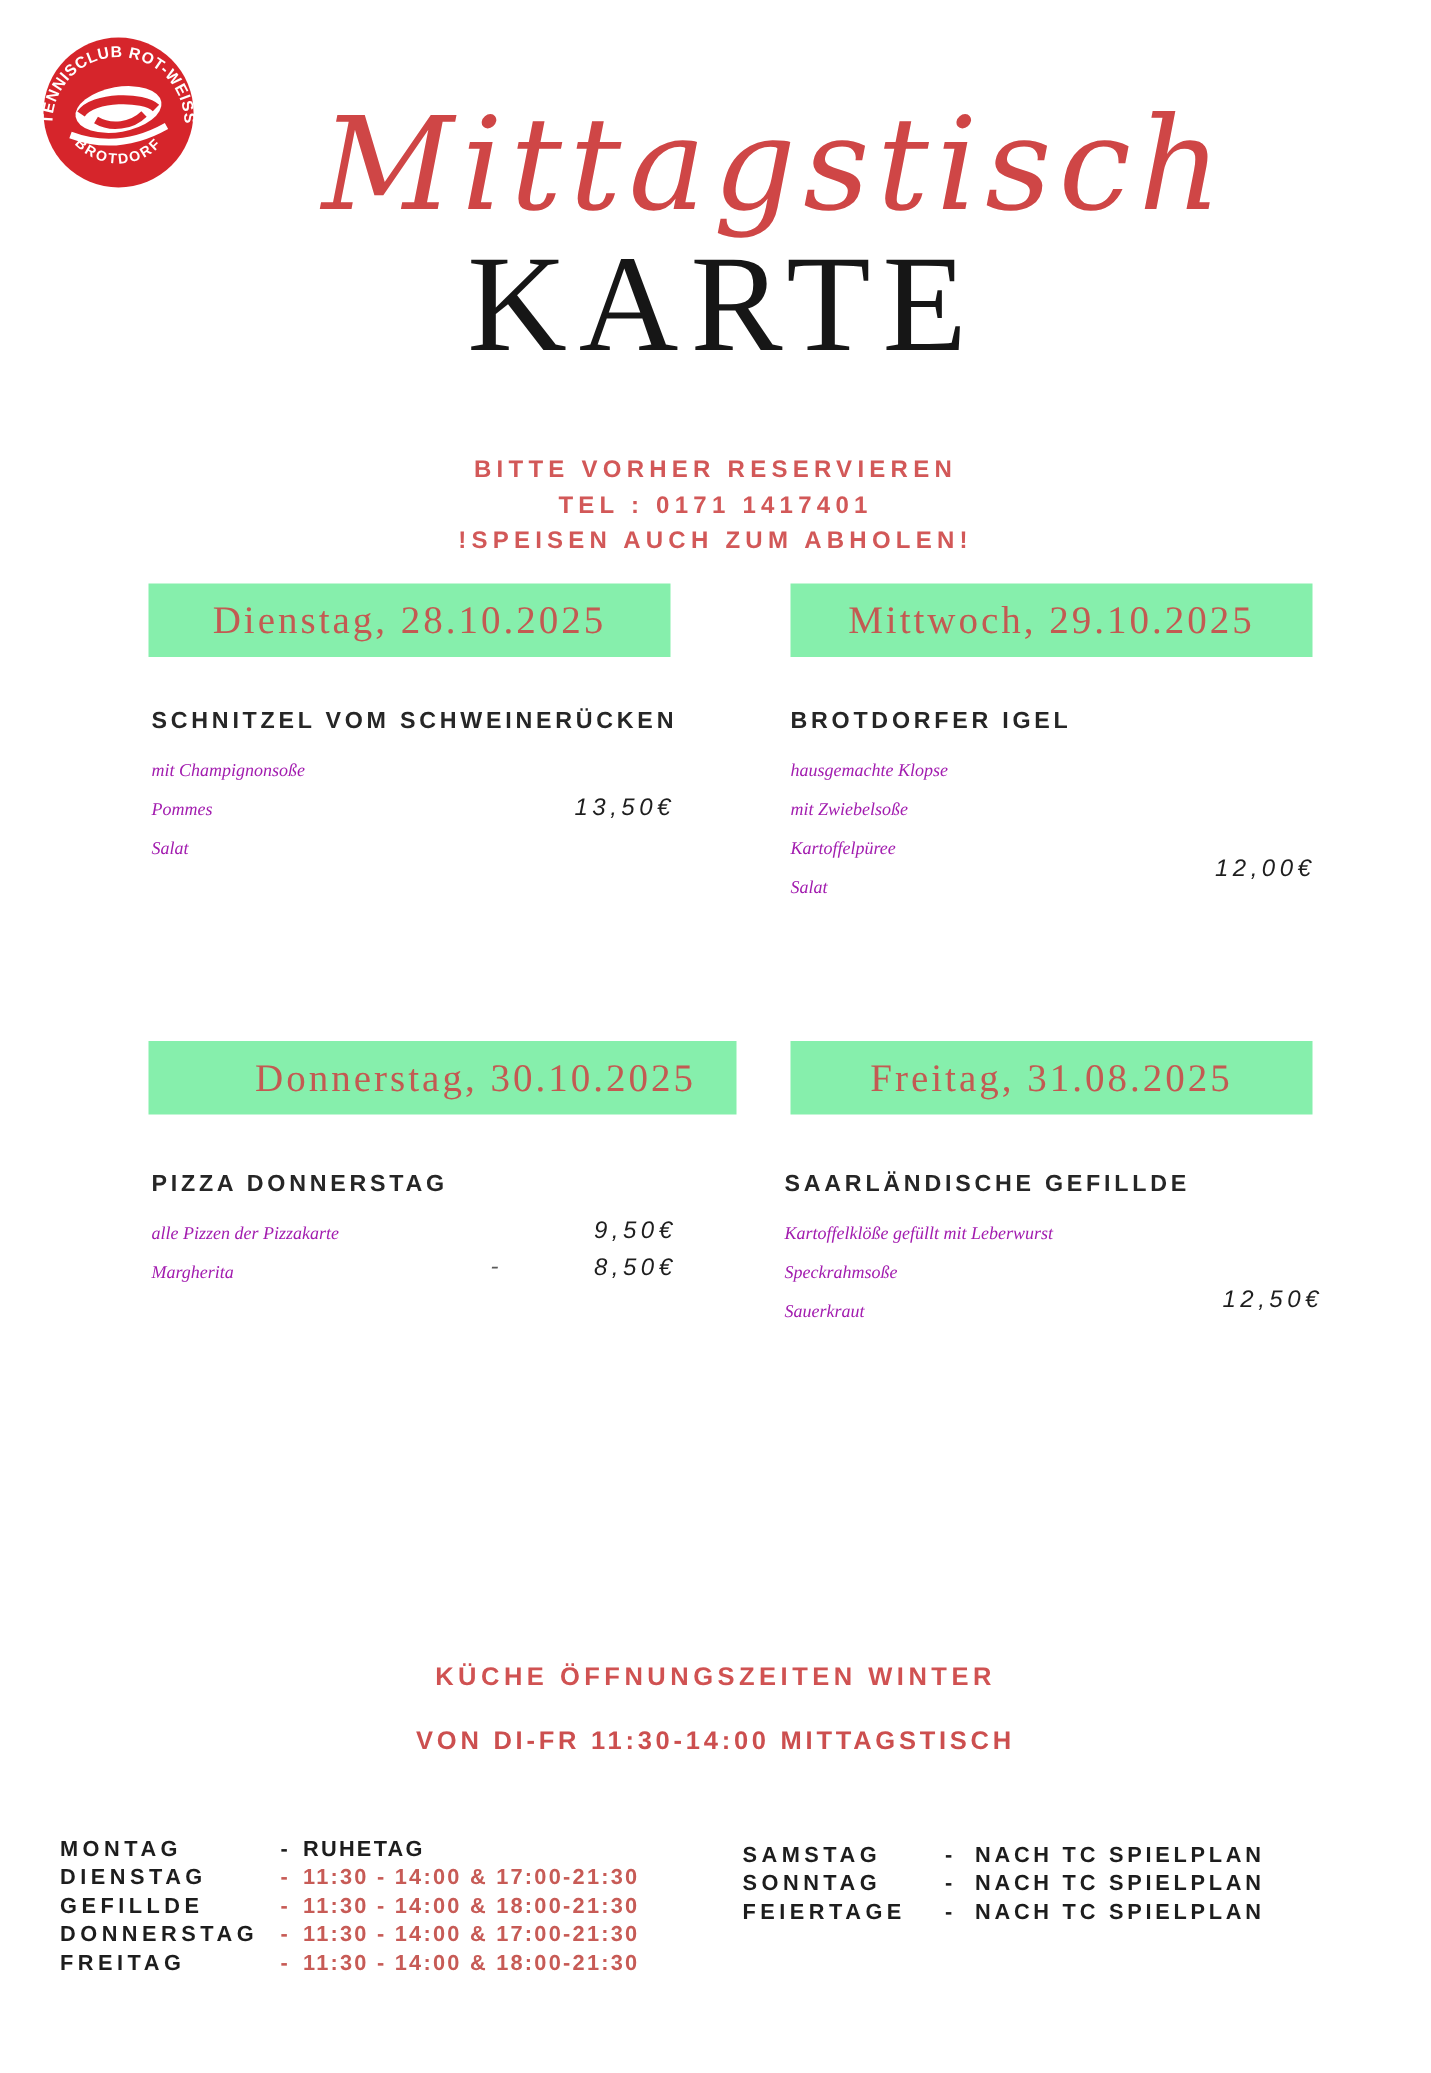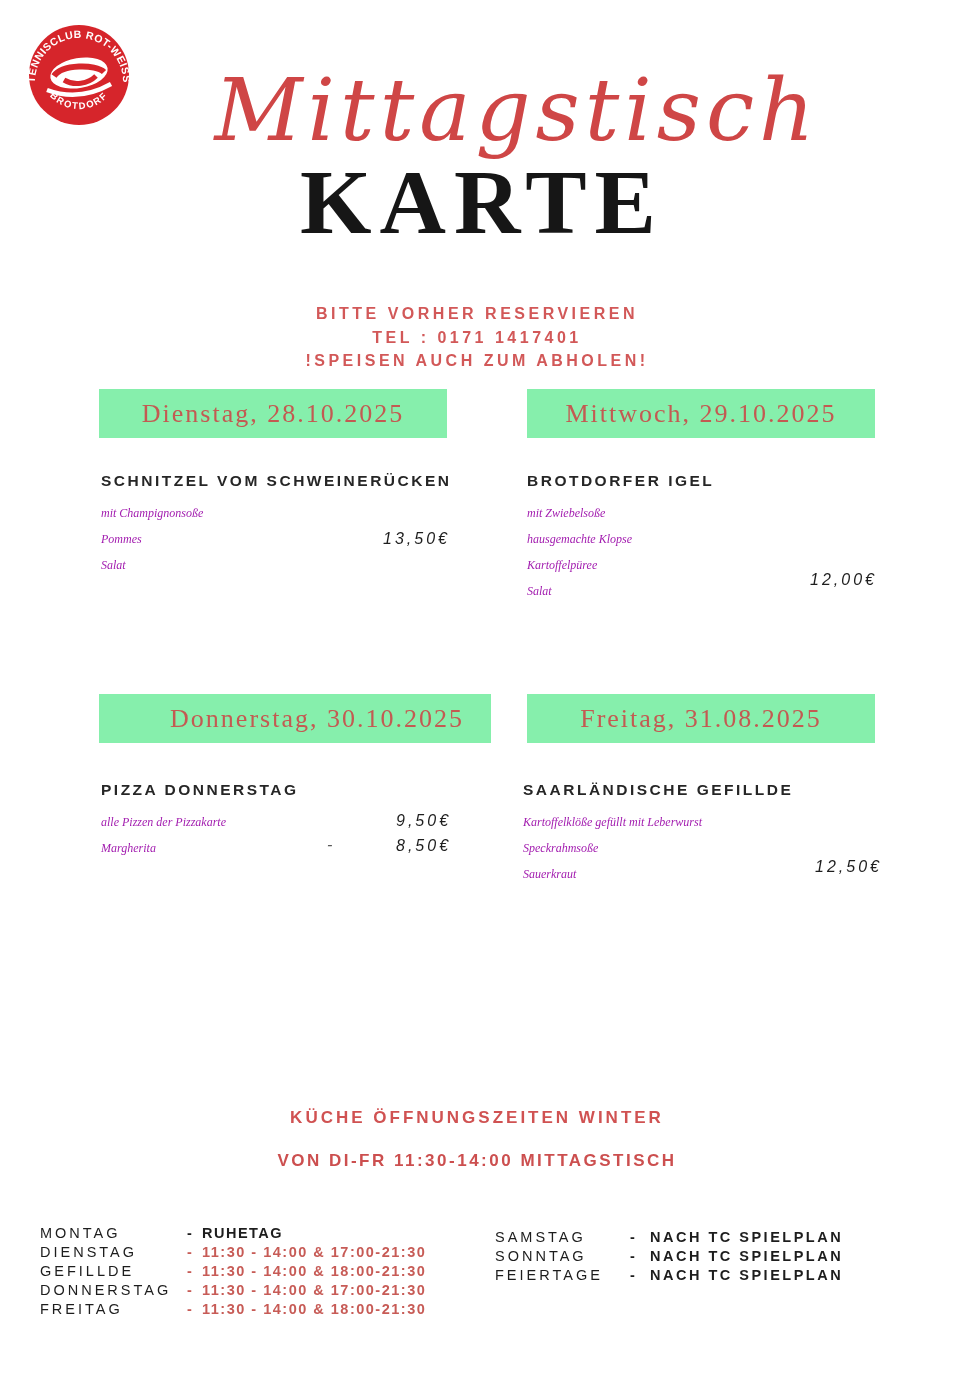--- a/index.html
+++ b/index.html
@@ -13,21 +13,21 @@
   .logo text { font-family:"Liberation Sans", sans-serif; }
 
   
   .title-script {
     position:absolute; top:60px; left:0; width:100%; text-align:center;
     font-family:"DejaVu Serif", serif; font-style:italic;
     font-size:86px; letter-spacing:5px; color:#cf4646; white-space:nowrap;padding-left:40px;
   }
   .title-word {
     position:absolute; top:156px; left:0; width:100%; text-align:center;
-    font-family:"Liberation Serif", serif; font-weight:700;
+    font-family:"Liberation Serif", serif; font-weight:400;
     font-size:92px; letter-spacing:8px; text-indent:10px; color:#161616; line-height:1;
   }
 
   
   .notice {
     position:absolute; top:302px; left:0; width:100%; text-align:center;
     color:#d25858; font-weight:700; font-size:16px; letter-spacing:3.5px; line-height:23.5px;
   }
 
   
@@ -77,21 +77,21 @@
     position:absolute; top:1151px; left:0; width:100%; text-align:center;
     color:#cc4f4f; font-weight:700; font-size:17px; letter-spacing:2.5px;
   }
 
   
   .hours-table { position:absolute; }
   #hours-weekdays { left:40px;  top:1225px; }
   #hours-weekend  { left:495px; top:1229px; }
   .hrow { position:relative; height:19px; }
   .hday {
-    position:absolute; left:0; font-weight:400; font-size:14.5px;
+    position:absolute; left:0; font-weight:700; font-size:14.5px;
     letter-spacing:3px; color:#1d1d1d; white-space:nowrap;
   }
   .hsep { position:absolute; font-weight:700; font-size:14.5px; color:#1d1d1d; }
   .hval {
     position:absolute; font-weight:700; font-size:14.5px;
     letter-spacing:1.5px; color:#1d1d1d; white-space:nowrap;
   }
   #hours-weekdays .hsep { left:147px; }
   #hours-weekdays .hval { left:162px; }
   #hours-weekdays .hrow.red .hsep,
@@ -138,22 +138,22 @@
 
   <div class="section" id="sec-0">
     <div class="dish">SCHNITZEL VOM SCHWEINERÜCKEN</div>
     <div class="desc">mit Champignonsoße</div>
     <div class="desc">Pommes</div>
     <div class="desc">Salat</div>
   </div>
 
   <div class="section" id="sec-1">
     <div class="dish">BROTDORFER IGEL</div>
+    <div class="desc">hausgemachte Klopse</div>
     <div class="desc">mit Zwiebelsoße</div>
-    <div class="desc">hausgemachte Klopse</div>
     <div class="desc">Kartoffelpüree</div>
     <div class="desc">Salat</div>
   </div>
 
   <div class="section" id="sec-2">
     <div class="dish">PIZZA DONNERSTAG</div>
     <div class="desc">alle Pizzen der Pizzakarte</div>
     <div class="desc">Margherita</div>
   </div>
 

